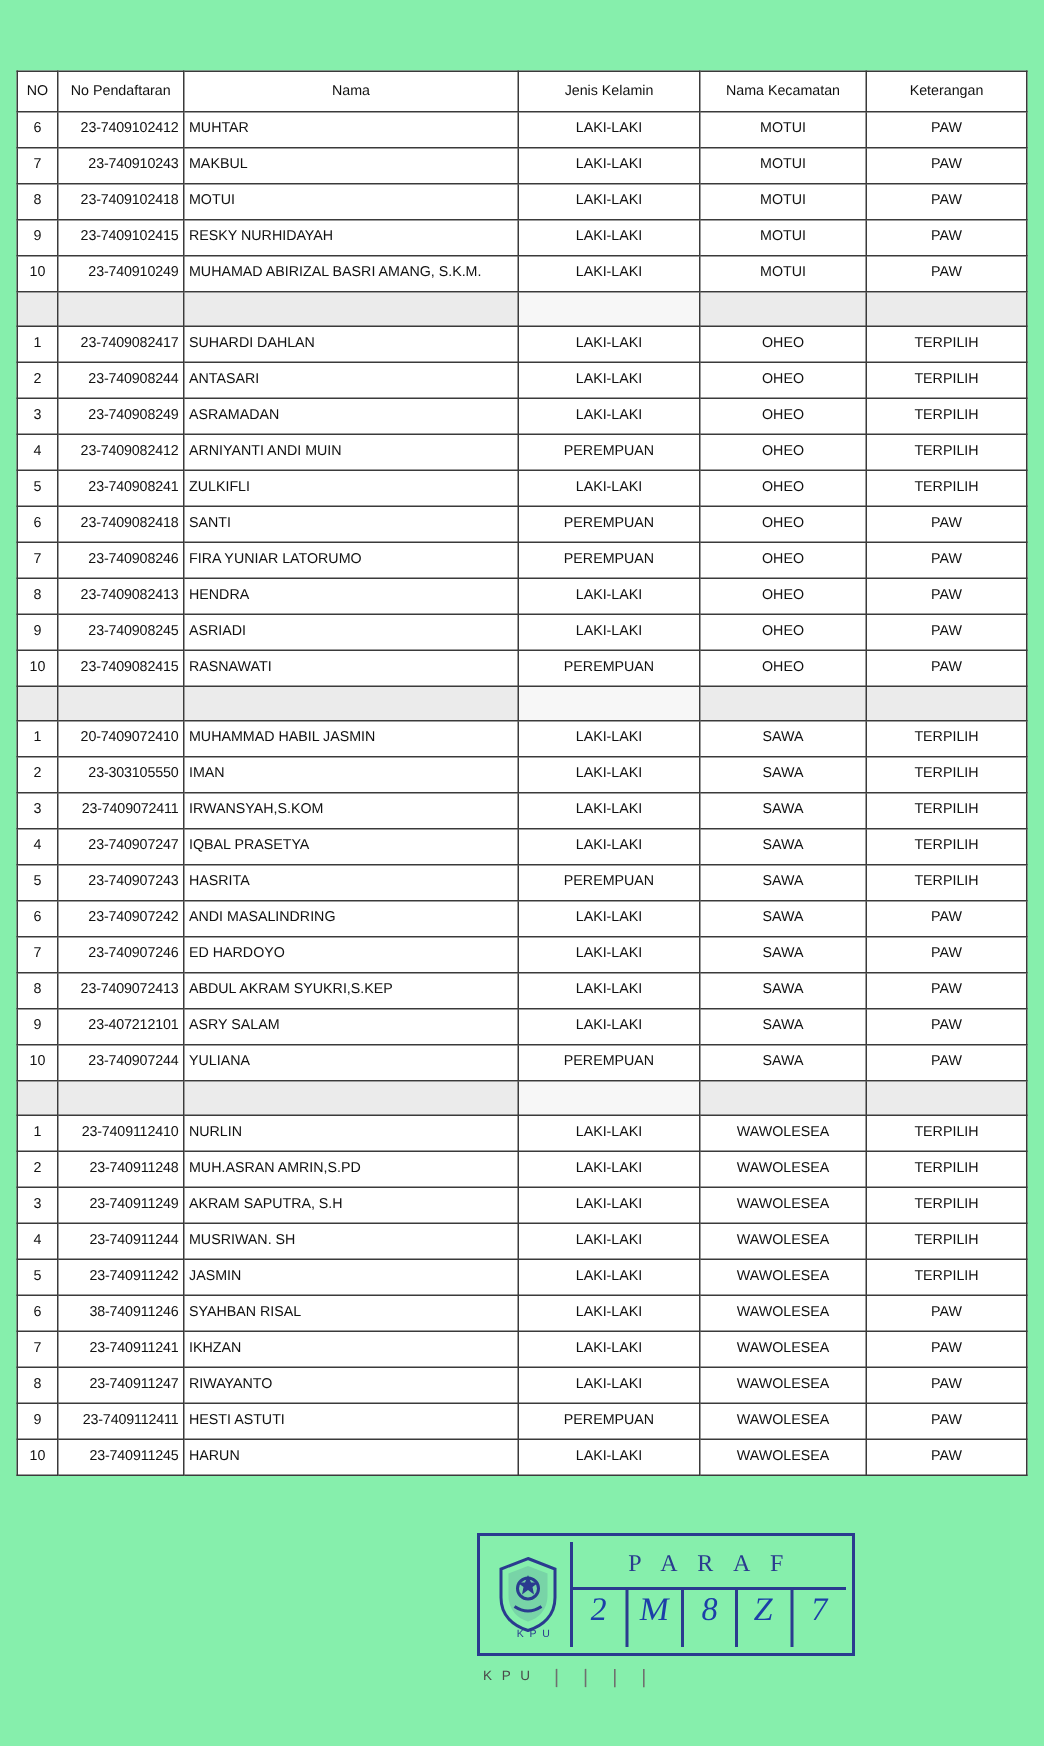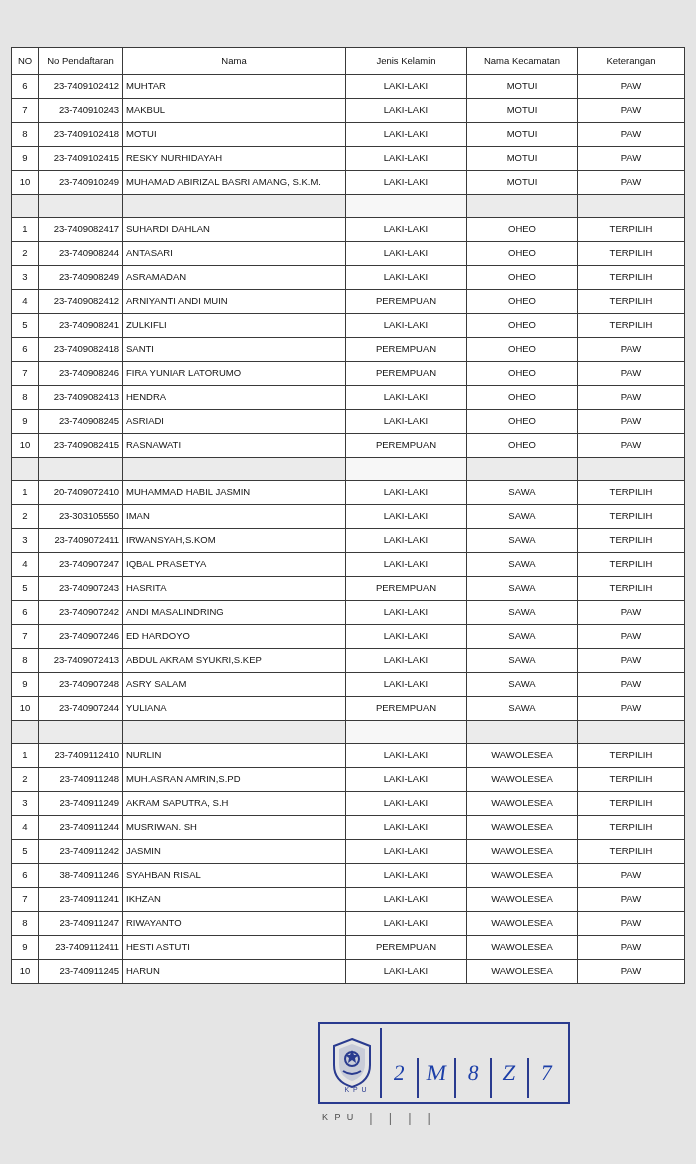--- a/index.html
+++ b/index.html
@@ -12,21 +12,21 @@
     height: 1164px;
     font-family: "Liberation Sans", sans-serif;
     color: #111111;
     position: relative;
     overflow: hidden;
   }
   .page {
     position: relative;
     width: 696px;
     height: 1164px;
-    background: #e5e5e5;
+    background: #86efac;
   }
   .table-wrap {
     position: absolute;
     left: 11px;
     top: 47px;
     width: 673px;
   }
   table.reg {
     border-collapse: collapse;
     width: 673px;
@@ -402,21 +402,21 @@
           <tr>
             <td class="num">8</td>
             <td class="reg-no">23-7409072413</td>
             <td class="nama">ABDUL AKRAM SYUKRI,S.KEP</td>
             <td class="ctr">LAKI-LAKI</td>
             <td class="ctr">SAWA</td>
             <td class="ctr">PAW</td>
           </tr>
           <tr>
             <td class="num">9</td>
-            <td class="reg-no">23-740907248</td>
+            <td class="reg-no">23-407212101</td>
             <td class="nama">ASRY SALAM</td>
             <td class="ctr">LAKI-LAKI</td>
             <td class="ctr">SAWA</td>
             <td class="ctr">PAW</td>
           </tr>
           <tr>
             <td class="num">10</td>
             <td class="reg-no">23-740907244</td>
             <td class="nama">YULIANA</td>
             <td class="ctr">PEREMPUAN</td>
@@ -522,20 +522,21 @@
           <svg viewBox="0 0 44 52" width="44" height="52" aria-hidden="true">
             <path d="M22 2 L40 9 V28 C40 40 32 47 22 50 C12 47 4 40 4 28 V9 Z" fill="none" stroke="#2a3b8f" stroke-width="2"></path>
             <path d="M22 7 L35 12 V27 C35 36 29 42 22 44 C15 42 9 36 9 27 V12 Z" fill="#2a3b8f" opacity="0.15"></path>
             <circle cx="22" cy="22" r="7" fill="none" stroke="#2a3b8f" stroke-width="2"></circle>
             <path d="M13 34 Q22 40 31 34" fill="none" stroke="#2a3b8f" stroke-width="2"></path>
             <path d="M22 13 L24 18 H29 L25 21 L26 26 L22 23 L18 26 L19 21 L15 18 H20 Z" fill="#2a3b8f"></path>
           </svg>
         </span>
         <span class="logo-label">K P U</span>
       </div>
+      <div class="paraf-title">P A R A F</div>
       <div class="paraf-cells">
         <div class="paraf-cell">
           <span class="sig">2</span>
         </div>
         <div class="paraf-cell">
           <span class="sig">M</span>
         </div>
         <div class="paraf-cell">
           <span class="sig">8</span>
         </div>

